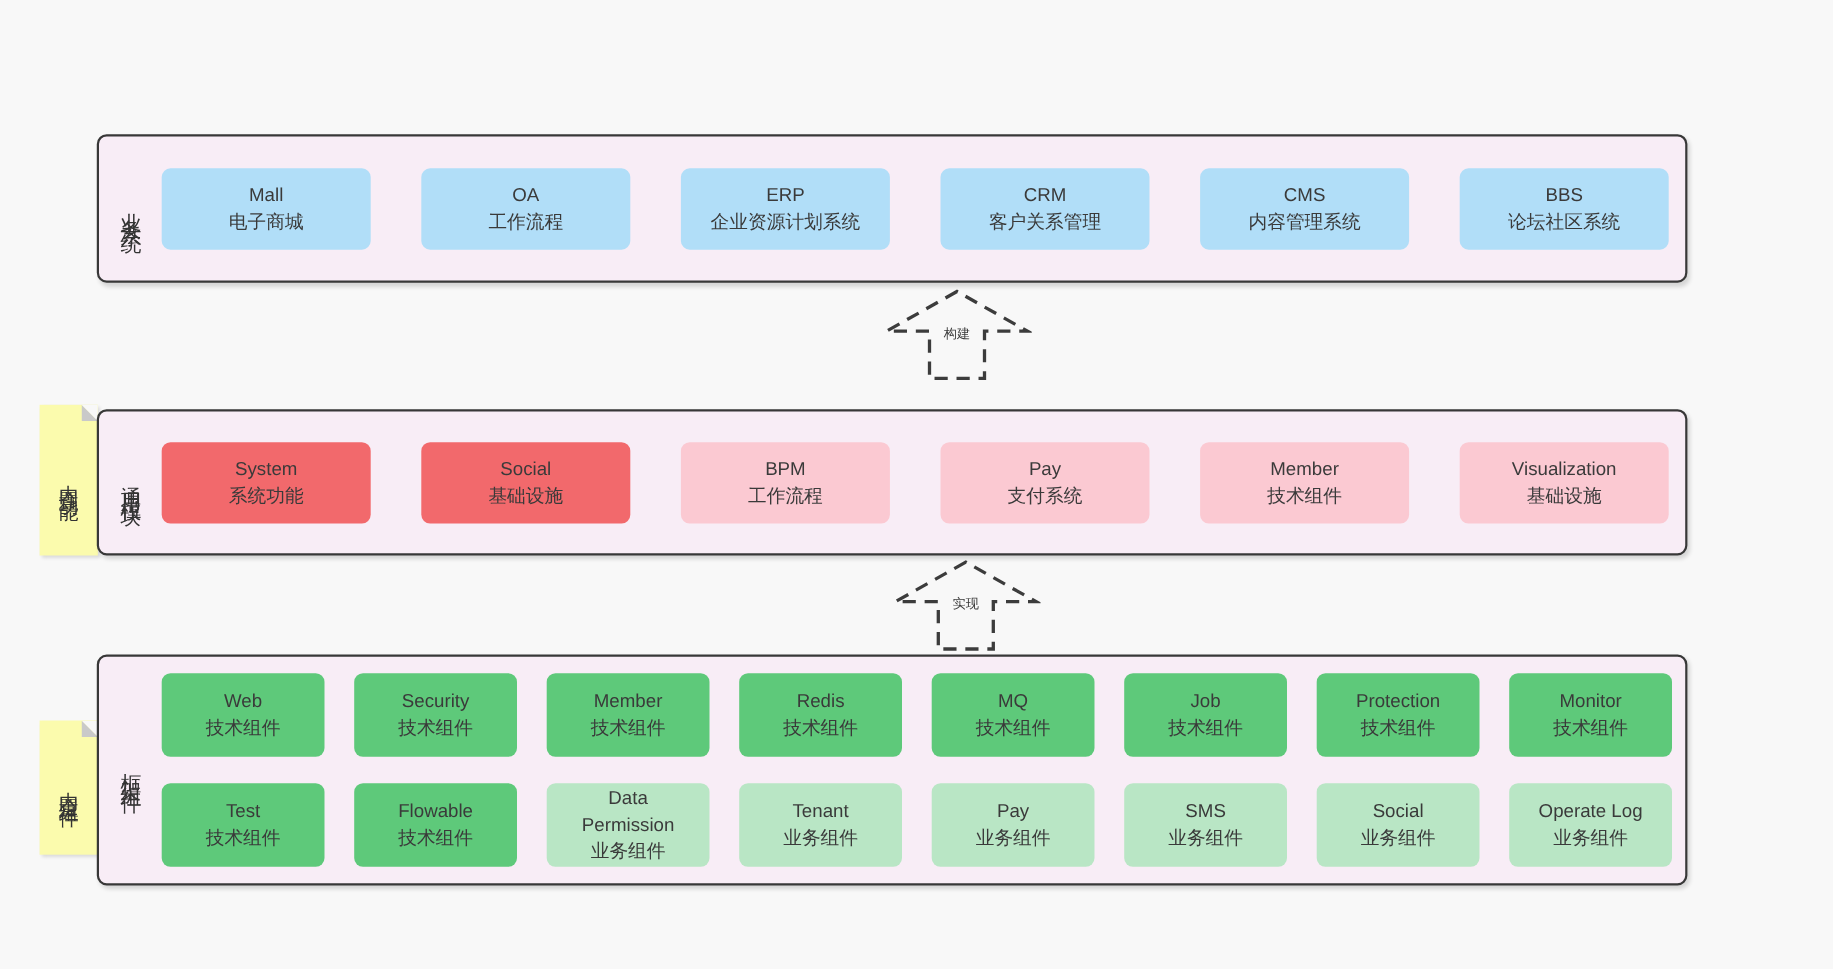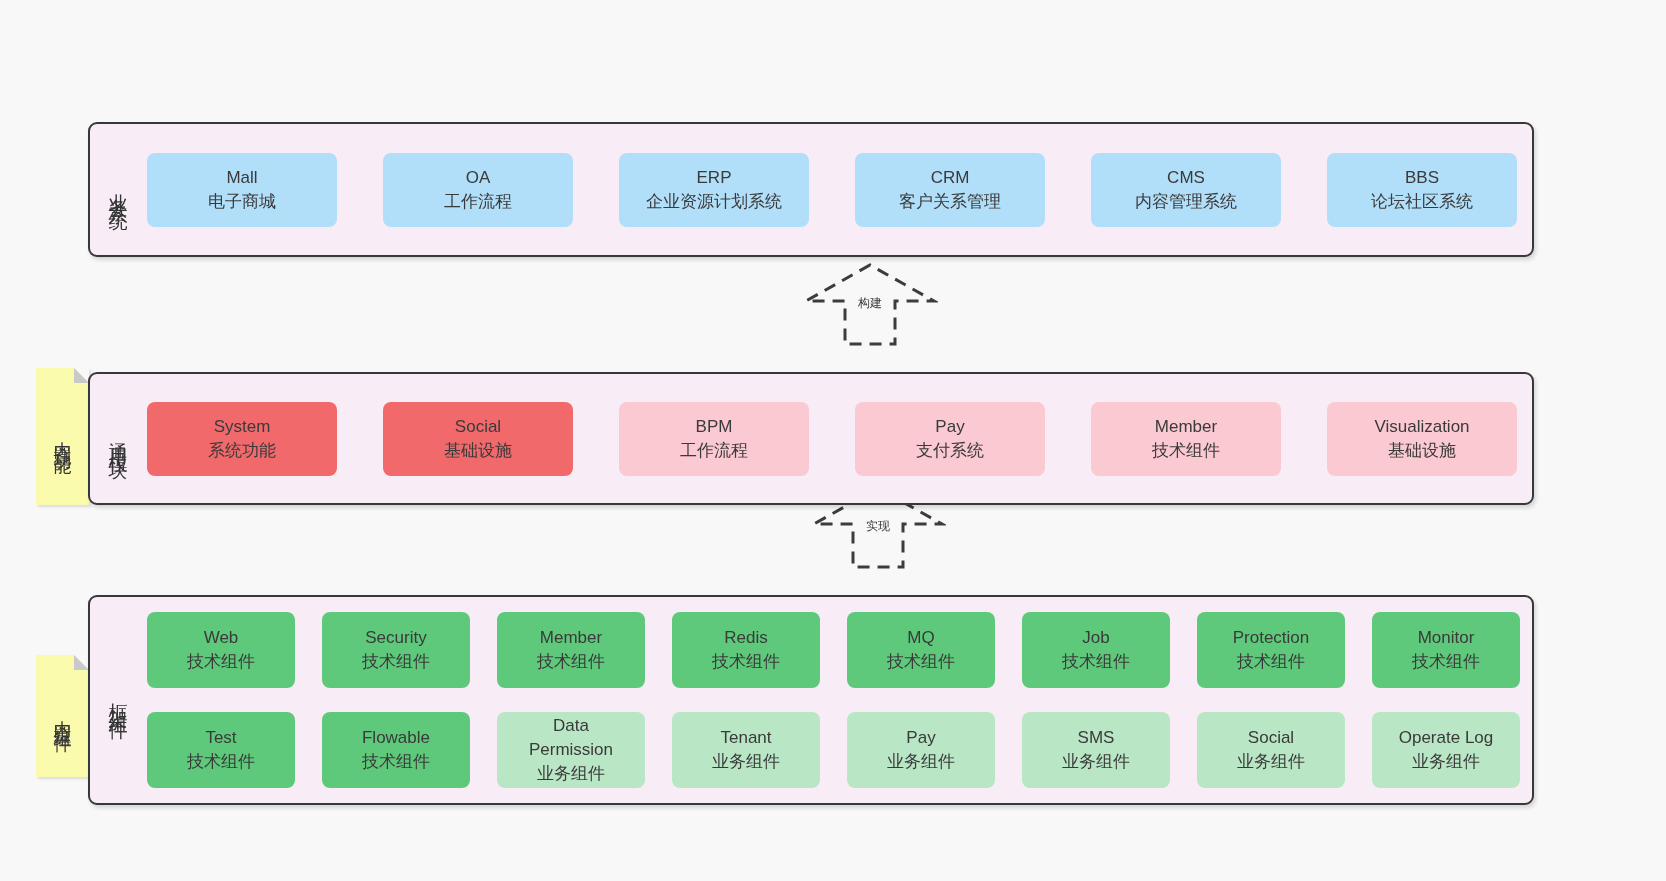--- a/index.html
+++ b/index.html
@@ -45,21 +45,21 @@
   #note-framework{top:655px;height:122px;}
   .note .vtext{font-size:18px;letter-spacing:5px;color:#333;}
   .note-cut{position:absolute;top:0;right:0;width:15px;height:15px;background:#f8f8f8;
     clip-path:polygon(0 0,100% 0,100% 100%);}
   .note-flap{position:absolute;top:0;right:0;width:15px;height:15px;background:#c9c9c9;
     clip-path:polygon(0 0,100% 100%,0 100%);}
 
   
   .arrow{position:absolute;width:136px;height:85px;z-index:1;}
   #arrow-build{left:802px;top:262px;}
-  #arrow-implement{left:810px;top:485px;}
+  #arrow-implement{left:810px;top:508px;}
   .arrow svg{display:block;}
   .arrow-label{
     position:absolute;left:50%;top:33px;transform:translateX(-50%);
     background:#f8f8f8;padding:0 3px;font-size:12px;color:#3a3a3a;white-space:nowrap;
   }
 </style>
 </head>
 <body>
 
 <div class="canvas">

